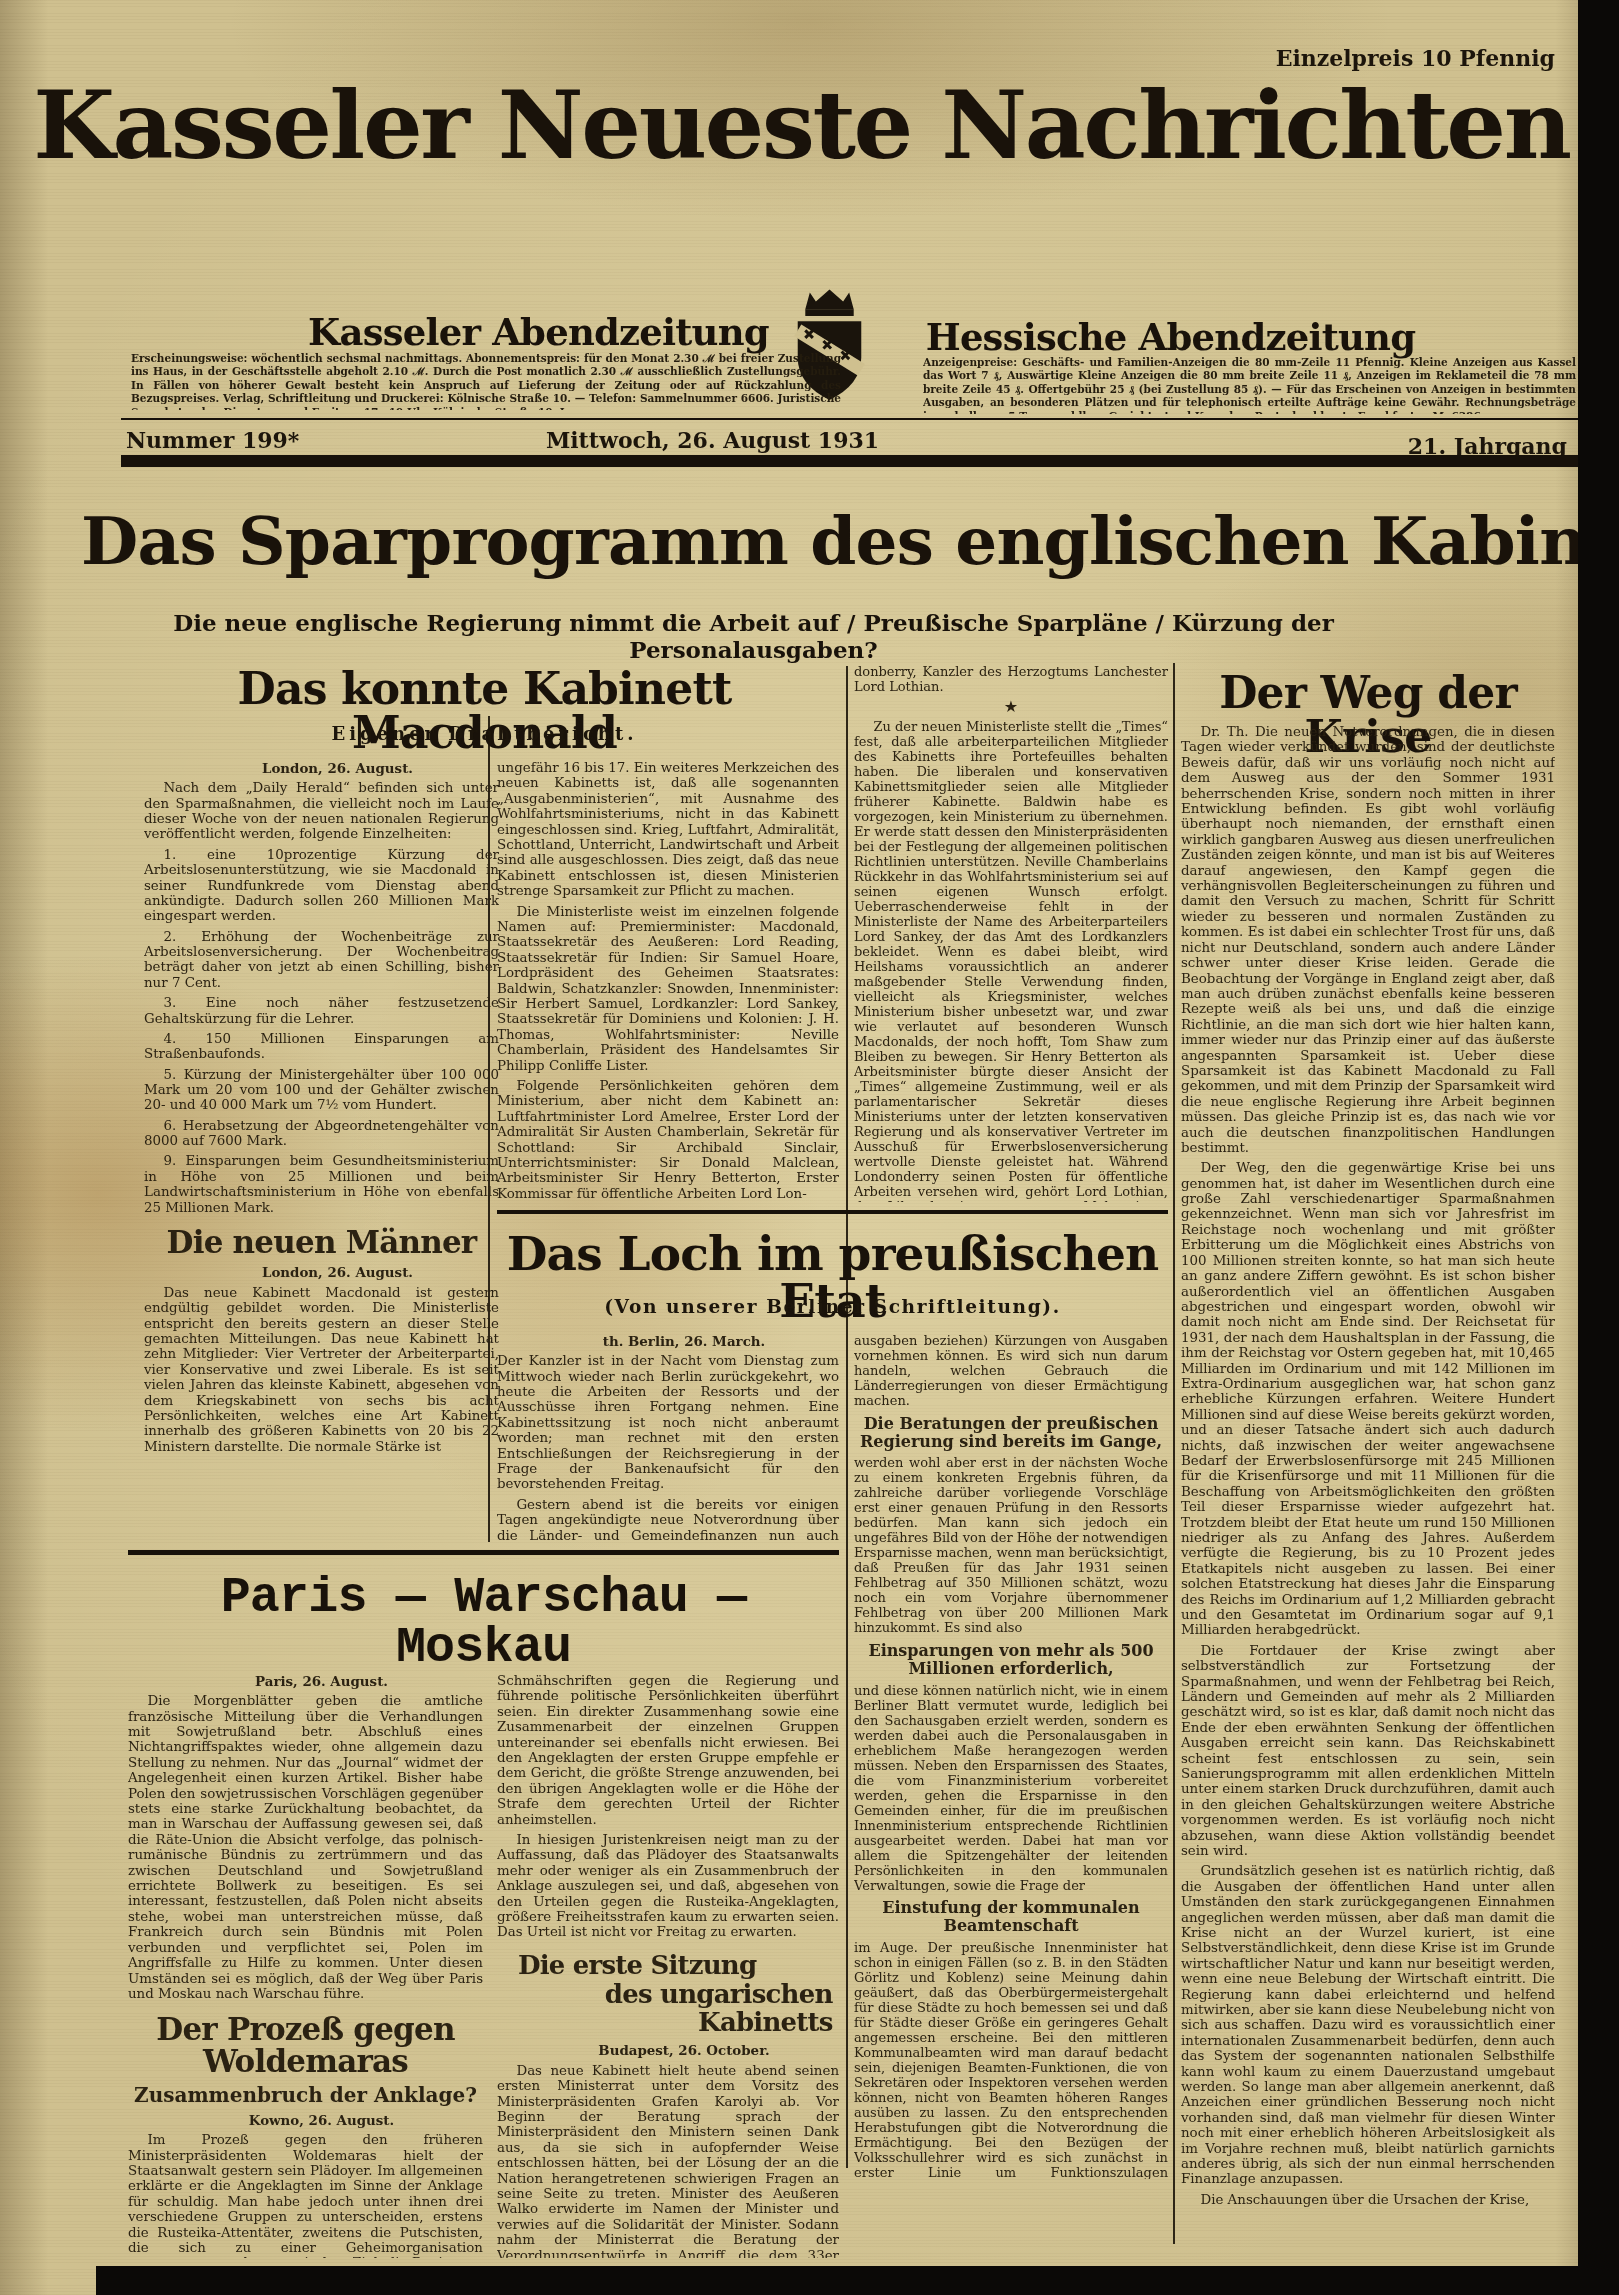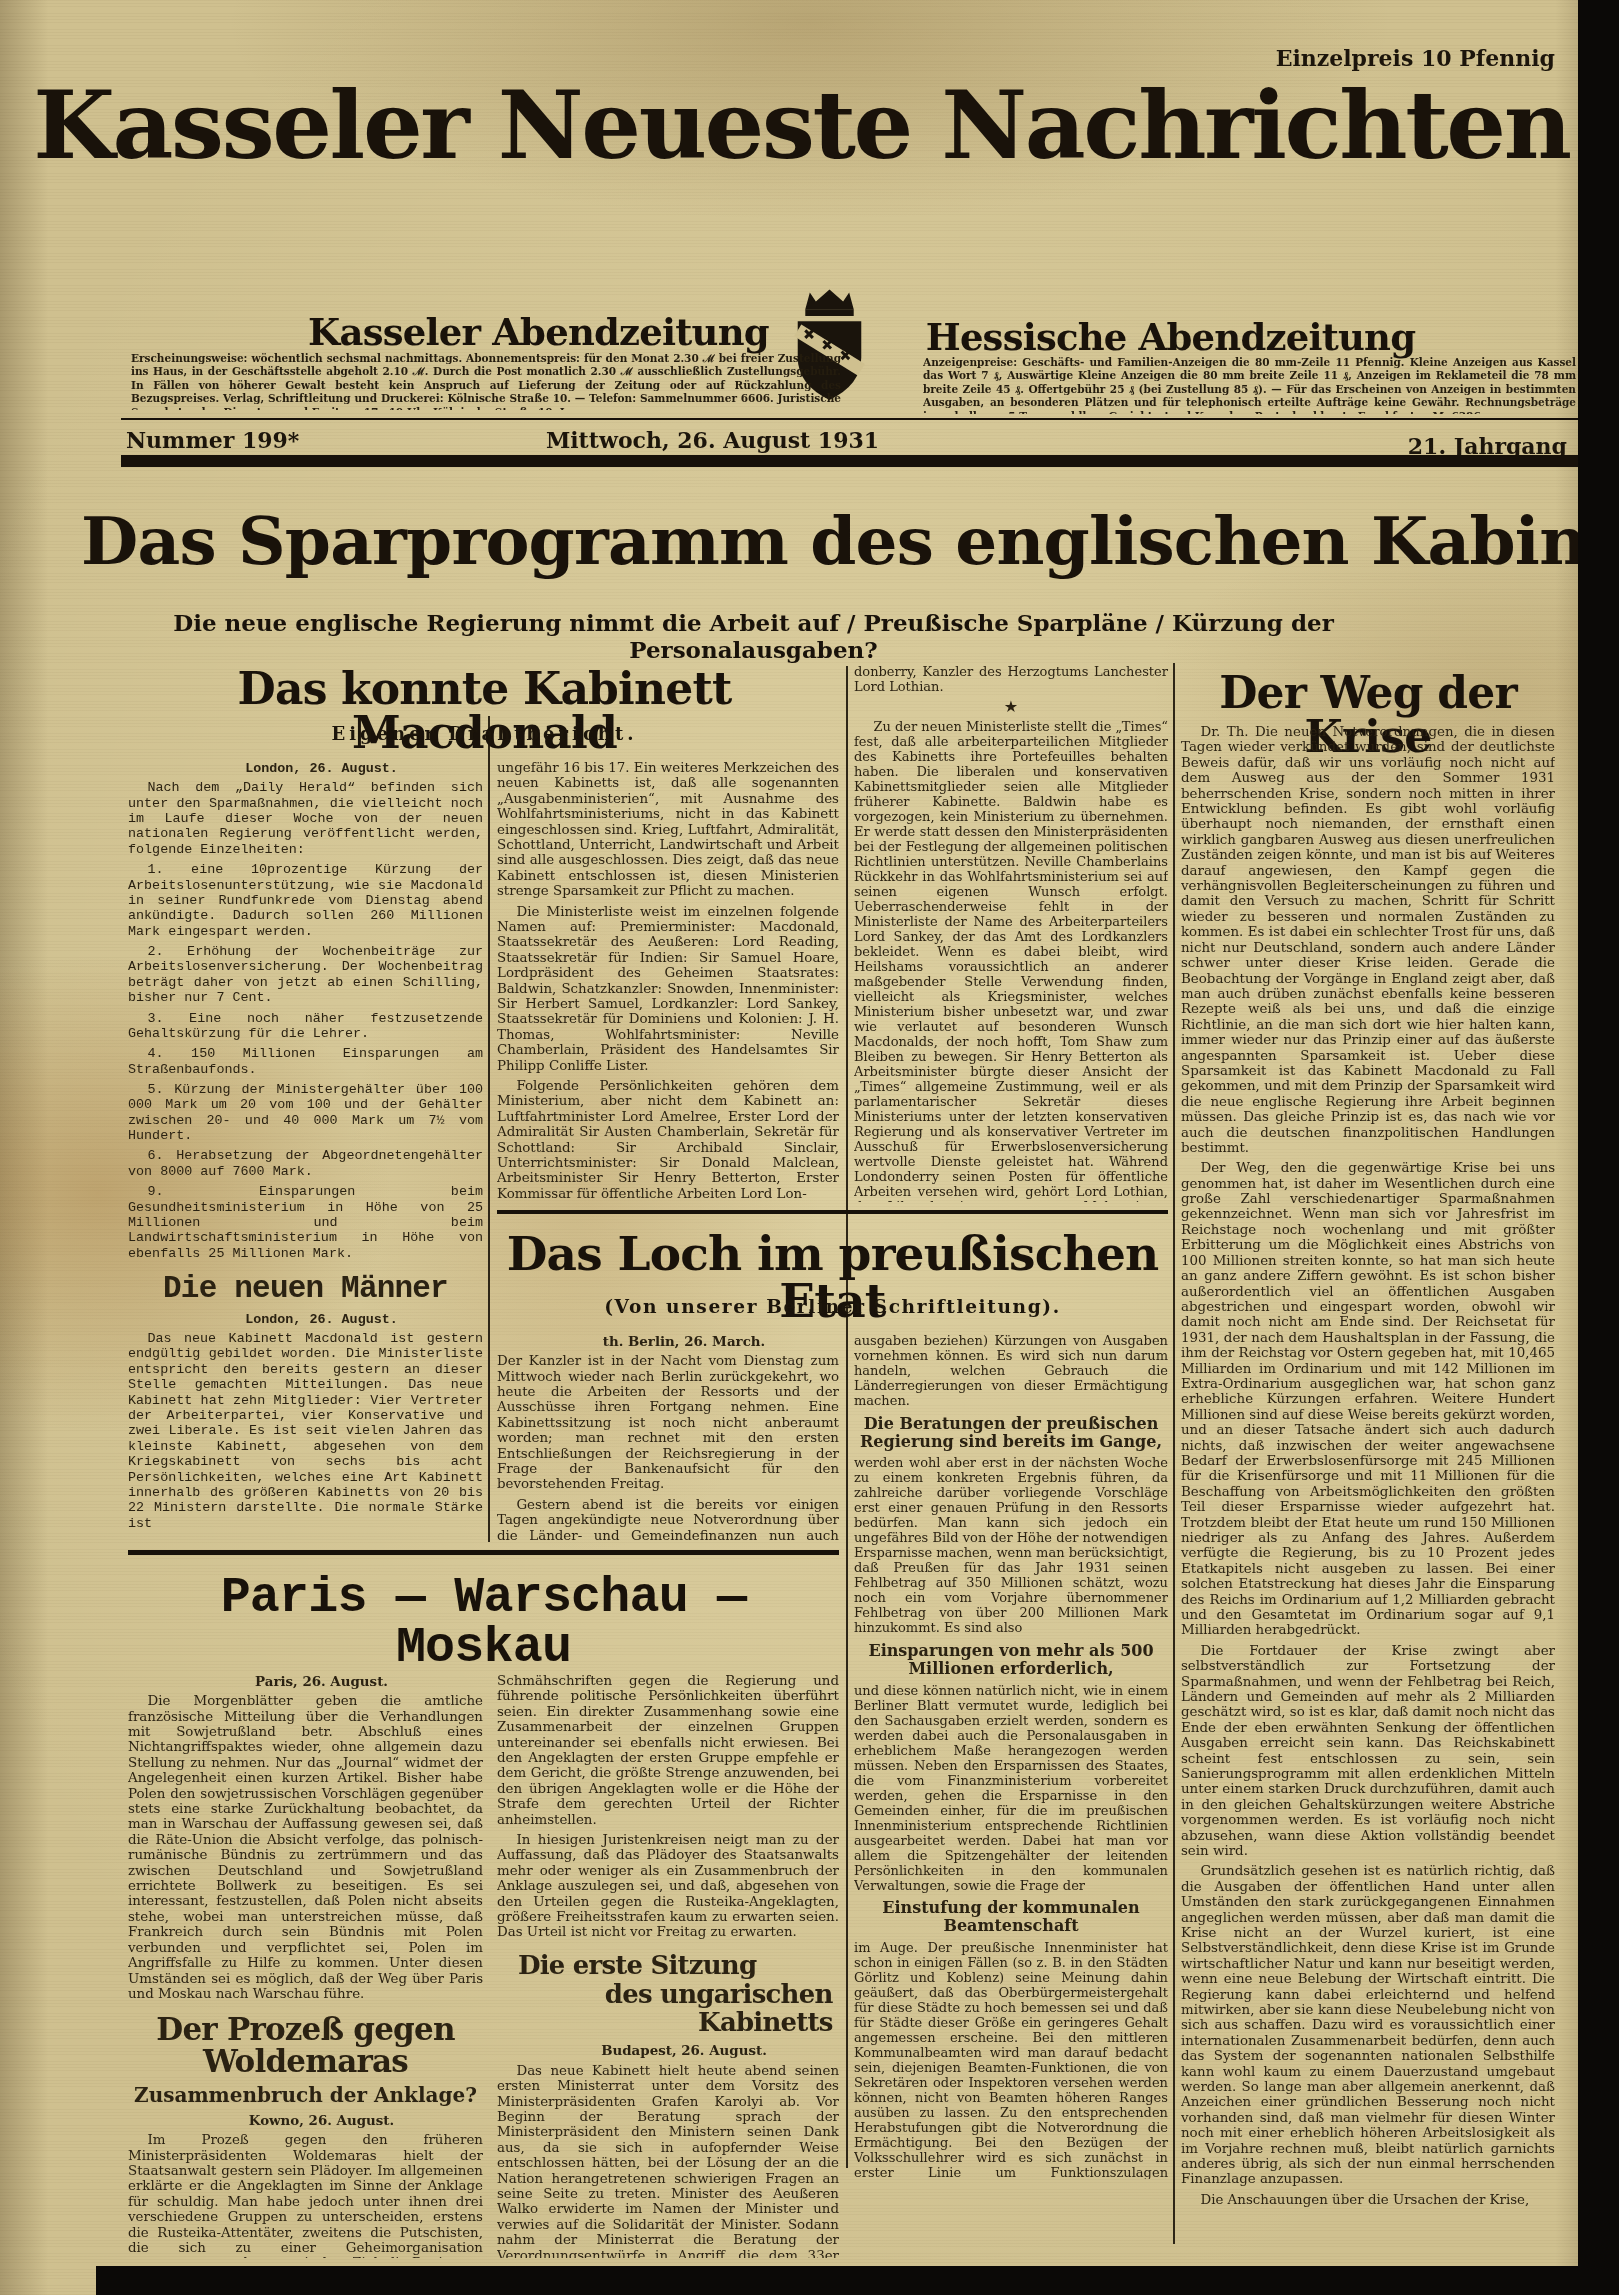--- a/index.html
+++ b/index.html
@@ -82,21 +82,21 @@
   <div class="abs hl lead-hl" style="left:81px;top:507px;width:1458px;">Das Sparprogramm des englischen Kabinetts</div>
   <div class="abs hl lead-sub" style="left:162px;top:609px;width:1183px;">Die neue englische Regierung nimmt die Arbeit auf / Preußische Sparpläne / Kürzung der Personalausgaben?</div>
 
   <div class="abs vrule" style="left:488px;top:716px;height:826px;"></div>
   <div class="abs vrule" style="left:846px;top:666px;height:1502px;"></div>
   <div class="abs vrule" style="left:1173px;top:663px;height:1581px;"></div>
 
   <div class="abs hl arthead" style="left:128px;top:667px;width:713px;">Das konnte Kabinett Macdonald</div>
   <div class="abs byline" style="left:128px;top:723px;width:713px;">Eigener Drahtbericht.</div>
 
-  <div class="abs colbody" style="left:128px;top:760px;width:355px;height:784px;font-family:Liberation Mono, monospace;">
+  <div class="abs colbody" style="left:144px;top:760px;width:355px;height:784px;">
     <div class="para dl">London, 26. August.</div>
     <div class="para">Nach dem „Daily Herald“ befinden sich unter den Sparmaßnahmen, die vielleicht noch im Laufe dieser Woche von der neuen nationalen Regierung veröffentlicht werden, folgende Einzelheiten:</div>
     <div class="para">1. eine 10prozentige Kürzung der Arbeitslosenunterstützung, wie sie Macdonald in seiner Rundfunkrede vom Dienstag abend ankündigte. Dadurch sollen 260 Millionen Mark eingespart werden.</div>
     <div class="para">2. Erhöhung der Wochenbeiträge zur Arbeitslosenversicherung. Der Wochenbeitrag beträgt daher von jetzt ab einen Schilling, bisher nur 7 Cent.</div>
     <div class="para">3. Eine noch näher festzusetzende Gehaltskürzung für die Lehrer.</div>
     <div class="para">4. 150 Millionen Einsparungen am Straßenbaufonds.</div>
     <div class="para">5. Kürzung der Ministergehälter über 100 000 Mark um 20 vom 100 und der Gehälter zwischen 20- und 40 000 Mark um 7½ vom Hundert.</div>
     <div class="para">6. Herabsetzung der Abgeordnetengehälter von 8000 auf 7600 Mark.</div>
     <div class="para">9. Einsparungen beim Gesundheitsministerium in Höhe von 25 Millionen und beim Landwirtschaftsministerium in Höhe von ebenfalls 25 Millionen Mark.</div>
     <div class="subhd-big">Die neuen Männer</div>
@@ -147,21 +147,21 @@
     <div class="subhd-med">Zusammenbruch der Anklage?</div>
     <div class="para dl">Kowno, 26. August.</div>
     <div class="para">Im Prozeß gegen den früheren Ministerpräsidenten Woldemaras hielt der Staatsanwalt gestern sein Plädoyer. Im allgemeinen erklärte er die Angeklagten im Sinne der Anklage für schuldig. Man habe jedoch unter ihnen drei verschiedene Gruppen zu unterscheiden, erstens die Rusteika-Attentäter, zweitens die Putschisten, die sich zu einer Geheimorganisation zusammengetan hatten mit dem Ziel, die Regierung zu stürzen (zu dieser Gruppe sei auch Woldemaras zu rechnen) und drittens die Angeklagten, die der Abfassung und Verbreitung von</div>
   </div>
 
   <div class="abs colbody" style="left:497px;top:1673px;width:342px;height:585px;">
     <div class="para noind">Schmähschriften gegen die Regierung und führende politische Persönlichkeiten überführt seien. Ein direkter Zusammenhang sowie eine Zusammenarbeit der einzelnen Gruppen untereinander sei ebenfalls nicht erwiesen. Bei den Angeklagten der ersten Gruppe empfehle er dem Gericht, die größte Strenge anzuwenden, bei den übrigen Angeklagten wolle er die Höhe der Strafe dem gerechten Urteil der Richter anheimstellen.</div>
     <div class="para">In hiesigen Juristenkreisen neigt man zu der Auffassung, daß das Plädoyer des Staatsanwalts mehr oder weniger als ein Zusammenbruch der Anklage auszulegen sei, und daß, abgesehen von den Urteilen gegen die Rusteika-Angeklagten, größere Freiheitsstrafen kaum zu erwarten seien. Das Urteil ist nicht vor Freitag zu erwarten.</div>
     <div class="hu1">Die erste Sitzung</div>
     <div class="hu2">des ungarischen Kabinetts</div>
-    <div class="para dl">Budapest, 26. August.</div>
+    <div class="para dl">Budapest, 26. October.</div>
     <div class="para">Das neue Kabinett hielt heute abend seinen ersten Ministerrat unter dem Vorsitz des Ministerpräsidenten Grafen Karolyi ab. Vor Beginn der Beratung sprach der Ministerpräsident den Ministern seinen Dank aus, da sie sich in aufopfernder Weise entschlossen hätten, bei der Lösung der an die Nation herangetretenen schwierigen Fragen an seine Seite zu treten. Minister des Aeußeren Walko erwiderte im Namen der Minister und verwies auf die Solidarität der Minister. Sodann nahm der Ministerrat die Beratung der Verordnungsentwürfe in Angriff, die dem 33er Parlamentsausschuß unterbreitet werden sollen.</div>
   </div>
 
   <div class="abs hl arthead" style="left:1181px;top:671px;width:374px;">Der Weg der Krise</div>
   <div class="abs colbody" style="left:1181px;top:724px;width:374px;height:1523px;">
     <div class="para">Dr. Th. Die neuen Notverordnungen, die in diesen Tagen wieder verkündet wurden, sind der deutlichste Beweis dafür, daß wir uns vorläufig noch nicht auf dem Ausweg aus der den Sommer 1931 beherrschenden Krise, sondern noch mitten in ihrer Entwicklung befinden. Es gibt wohl vorläufig überhaupt noch niemanden, der ernsthaft einen wirklich gangbaren Ausweg aus diesen unerfreulichen Zuständen zeigen könnte, und man ist bis auf Weiteres darauf angewiesen, den Kampf gegen die verhängnisvollen Begleiterscheinungen zu führen und damit den Versuch zu machen, Schritt für Schritt wieder zu besseren und normalen Zuständen zu kommen. Es ist dabei ein schlechter Trost für uns, daß nicht nur Deutschland, sondern auch andere Länder schwer unter dieser Krise leiden. Gerade die Beobachtung der Vorgänge in England zeigt aber, daß man auch drüben zunächst ebenfalls keine besseren Rezepte weiß als bei uns, und daß die einzige Richtlinie, an die man sich dort wie hier halten kann, immer wieder nur das Prinzip einer auf das äußerste angespannten Sparsamkeit ist. Ueber diese Sparsamkeit ist das Kabinett Macdonald zu Fall gekommen, und mit dem Prinzip der Sparsamkeit wird die neue englische Regierung ihre Arbeit beginnen müssen. Das gleiche Prinzip ist es, das nach wie vor auch die deutschen finanzpolitischen Handlungen bestimmt.</div>
     <div class="para">Der Weg, den die gegenwärtige Krise bei uns genommen hat, ist daher im Wesentlichen durch eine große Zahl verschiedenartiger Sparmaßnahmen gekennzeichnet. Wenn man sich vor Jahresfrist im Reichstage noch wochenlang und mit größter Erbitterung um die Möglichkeit eines Abstrichs von 100 Millionen streiten konnte, so hat man sich heute an ganz andere Ziffern gewöhnt. Es ist schon bisher außerordentlich viel an öffentlichen Ausgaben abgestrichen und eingespart worden, obwohl wir damit noch nicht am Ende sind. Der Reichsetat für 1931, der nach dem Haushaltsplan in der Fassung, die ihm der Reichstag vor Ostern gegeben hat, mit 10,465 Milliarden im Ordinarium und mit 142 Millionen im Extra-Ordinarium ausgeglichen war, hat schon ganz erhebliche Kürzungen erfahren. Weitere Hundert Millionen sind auf diese Weise bereits gekürzt worden, und an dieser Tatsache ändert sich auch dadurch nichts, daß inzwischen der weiter angewachsene Bedarf der Erwerbslosenfürsorge mit 245 Millionen für die Krisenfürsorge und mit 11 Millionen für die Beschaffung von Arbeitsmöglichkeiten den größten Teil dieser Ersparnisse wieder aufgezehrt hat. Trotzdem bleibt der Etat heute um rund 150 Millionen niedriger als zu Anfang des Jahres. Außerdem verfügte die Regierung, bis zu 10 Prozent jedes Etatkapitels nicht ausgeben zu lassen. Bei einer solchen Etatstreckung hat dieses Jahr die Einsparung des Reichs im Ordinarium auf 1,2 Milliarden gebracht und den Gesamtetat im Ordinarium sogar auf 9,1 Milliarden herabgedrückt.</div>
     <div class="para">Die Fortdauer der Krise zwingt aber selbstverständlich zur Fortsetzung der Sparmaßnahmen, und wenn der Fehlbetrag bei Reich, Ländern und Gemeinden auf mehr als 2 Milliarden geschätzt wird, so ist es klar, daß damit noch nicht das Ende der eben erwähnten Senkung der öffentlichen Ausgaben erreicht sein kann. Das Reichskabinett scheint fest entschlossen zu sein, sein Sanierungsprogramm mit allen erdenklichen Mitteln unter einem starken Druck durchzuführen, damit auch in den gleichen Gehaltskürzungen weitere Abstriche vorgenommen werden. Es ist vorläufig noch nicht abzusehen, wann diese Aktion vollständig beendet sein wird.</div>
     <div class="para">Grundsätzlich gesehen ist es natürlich richtig, daß die Ausgaben der öffentlichen Hand unter allen Umständen den stark zurückgegangenen Einnahmen angeglichen werden müssen, aber daß man damit die Krise nicht an der Wurzel kuriert, ist eine Selbstverständlichkeit, denn diese Krise ist im Grunde wirtschaftlicher Natur und kann nur beseitigt werden, wenn eine neue Belebung der Wirtschaft eintritt. Die Regierung kann dabei erleichternd und helfend mitwirken, aber sie kann diese Neubelebung nicht von sich aus schaffen. Dazu wird es voraussichtlich einer internationalen Zusammenarbeit bedürfen, denn auch das System der sogenannten nationalen Selbsthilfe kann wohl kaum zu einem Dauerzustand umgebaut werden. So lange man aber allgemein anerkennt, daß Anzeichen einer gründlichen Besserung noch nicht vorhanden sind, daß man vielmehr für diesen Winter noch mit einer erheblich höheren Arbeitslosigkeit als im Vorjahre rechnen muß, bleibt natürlich garnichts anderes übrig, als sich der nun einmal herrschenden Finanzlage anzupassen.</div>
     <div class="para">Die Anschauungen über die Ursachen der Krise,</div>

